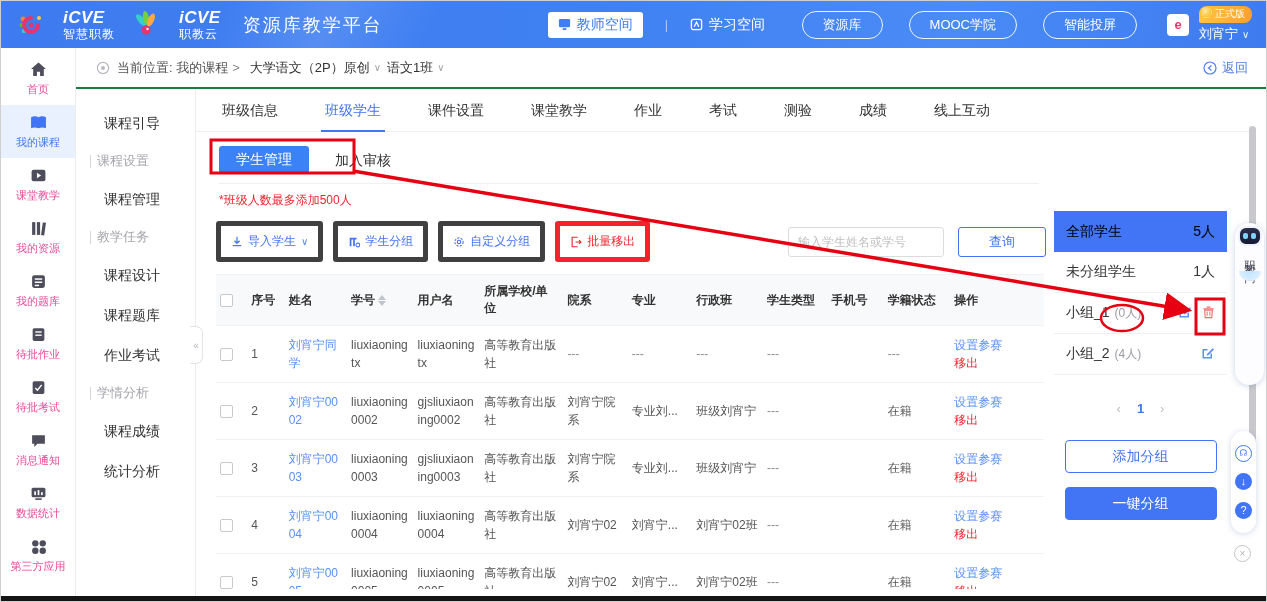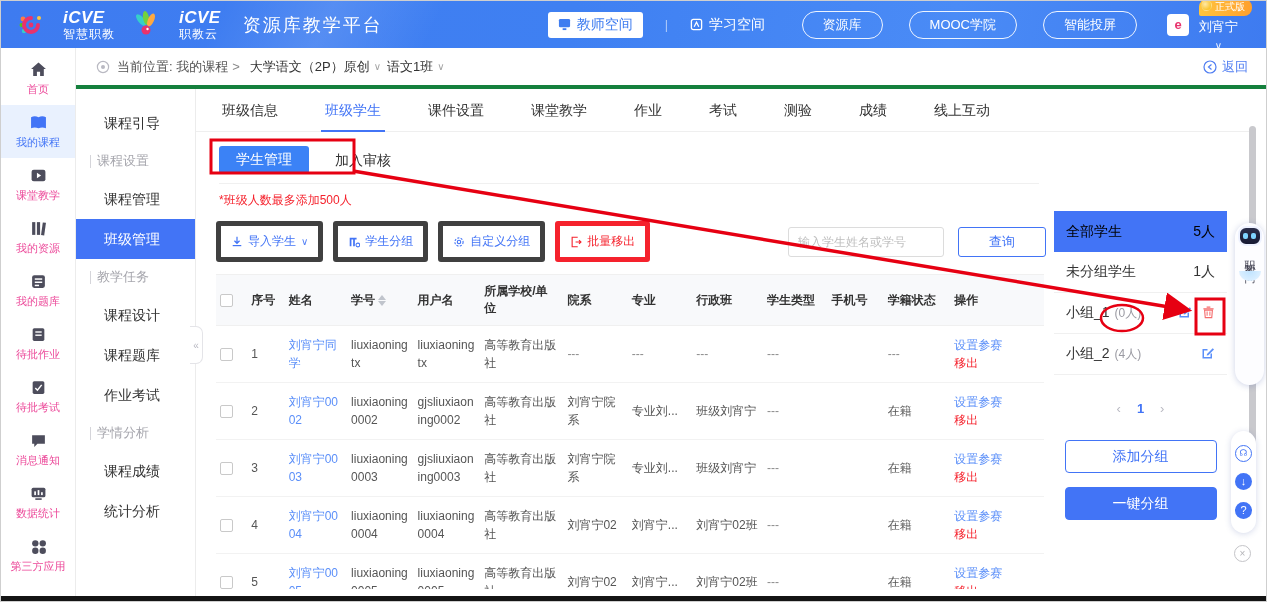--- a/index.html
+++ b/index.html
@@ -29,26 +29,26 @@
   .teacher-btn { background:#fff; color:#3f7df0; border-radius:3px; padding:4px 10px; font-size:14px; display:flex; align-items:center; gap:6px; cursor:pointer; }
   .nav-sep { margin:0 22px; color:rgba(255,255,255,.55); font-size:13px; }
   .student-link { color:#fff; font-size:14px; display:flex; align-items:center; gap:6px; cursor:pointer; }
   .pills { display:flex; gap:26px; margin-left:auto; }
   .pill { border:1px solid rgba(255,255,255,.9); border-radius:14px; padding:4px 20px; font-size:13px; white-space:nowrap; cursor:pointer; }
   .user-area { display:flex; align-items:center; gap:10px; margin-left:30px; }
   .app-ico { width:22px; height:22px; background:#fff; border-radius:4px; display:flex; align-items:center; justify-content:center; font-weight:bold; font-size:13px; color:#e8336d; cursor:pointer; }
   .user-col { display:flex; flex-direction:column; align-items:flex-start; gap:2px; }
   .ver-badge { background:linear-gradient(90deg,#ffc53d,#ff9f2e); color:#fff; font-size:10px; padding:1px 7px 2px 16px; border-radius:8px 8px 8px 2px; position:relative; }
   .medal { position:absolute; left:2px; top:1px; width:11px; height:11px; border-radius:50%; background:radial-gradient(circle at 35% 35%,#ffe9a8,#f7b500); border:1px solid #fff3; }
-  .username { font-size:13px; color:#fff; cursor:pointer; display:flex; gap:4px; align-items:center;flex-direction:column; }
+  .username { font-size:13px; color:#fff; cursor:pointer; display:flex; gap:4px; align-items:center; }
   .chev { font-size:10px; opacity:.9; }
   
   .crumbbar {
     position:absolute; left:75px; top:47px; width:1192px; height:41px; background:#fff;
-    border-bottom:4px solid #15803d; display:flex; align-items:center; padding:0 20px; font-size:13px; color:#555; z-index:4;
+    border-bottom:2px solid #15803d; display:flex; align-items:center; padding:0 20px; font-size:13px; color:#555; z-index:4;
   }
   .crumbbar .loc-ico { margin-right:7px; }
   .crumb-root { color:#555; }
   .crumb-sep { margin:0 4px; color:#888; }
   .crumb-drop { display:flex; align-items:center; gap:4px; margin-left:6px; cursor:pointer; color:#333; }
   .crumb-drop .chev { color:#999; }
   .back-link { margin-left:auto; color:#4f7df2; display:flex; align-items:center; gap:5px; cursor:pointer; }
   
   .side-icons {
     position:absolute; left:0; top:47px; width:75px; height:548px; background:#fff;
@@ -301,21 +301,20 @@
           <circle cx="12" cy="12" r="3"></circle>
         </svg>
       <span class="lbl">第三方应用</span>
     </div>
   </div>
 
   <div class="course-menu">
     <div class="cm-item">课程引导</div>
     <div class="cm-section">课程设置</div>
     <div class="cm-item">课程管理</div>
-    <div class="cm-item active">班级管理</div>
     <div class="cm-section">教学任务</div>
     <div class="cm-item">课程设计</div>
     <div class="cm-item">课程题库</div>
     <div class="cm-item">作业考试</div>
     <div class="cm-section">学情分析</div>
     <div class="cm-item">课程成绩</div>
     <div class="cm-item">统计分析</div>
   </div>
   <div class="collapse-tab">
       <span>«</span>

